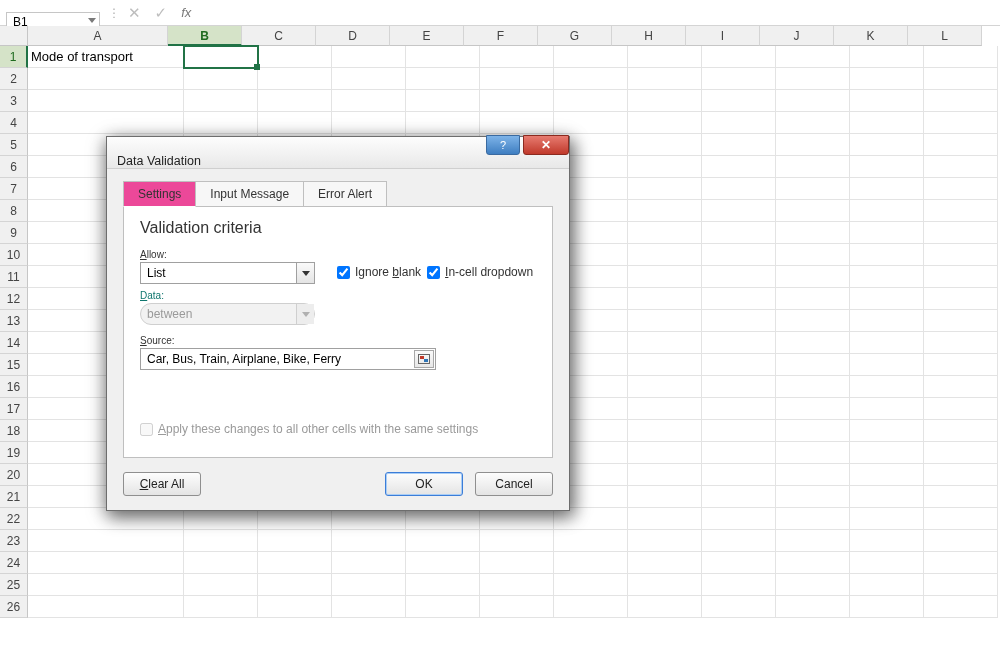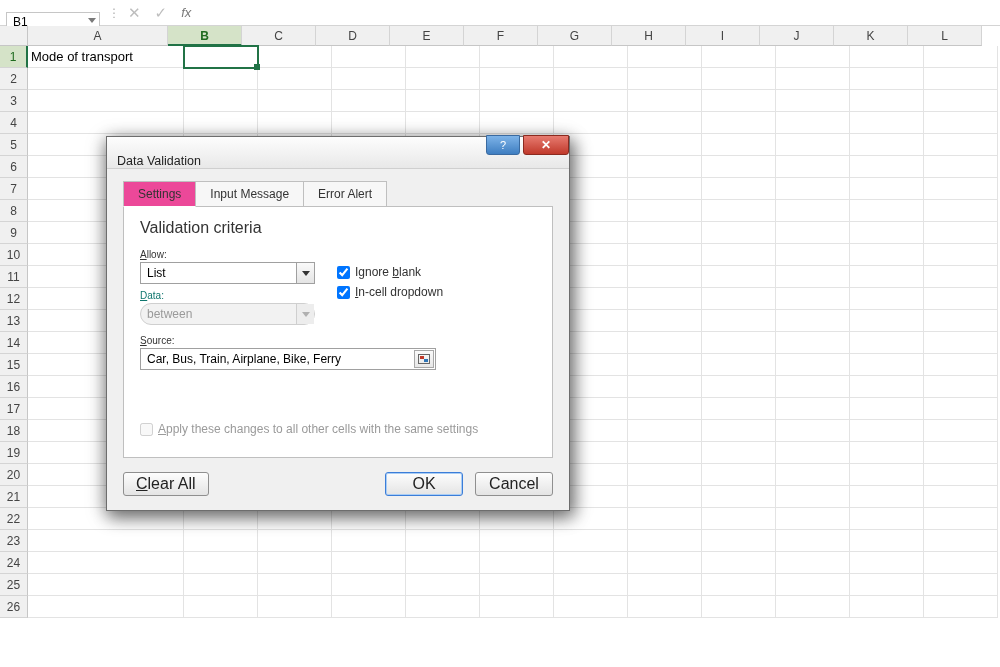--- a/index.html
+++ b/index.html
@@ -51,33 +51,33 @@
 .disabled-label { color: #0f766e; }
 
 .combo { width: 175px; height: 22px; border: 1px solid #a0a0a0; background: #fff; display: flex; align-items: center; padding: 0 6px; font-size: 12px; position: relative; }
 .combo .dd-btn { position: absolute; right: 0; top: 0; width: 18px; height: 20px; border-left: 1px solid #a0a0a0; background: linear-gradient(#fafafa,#e4e4e4); display: flex; align-items: center; justify-content: center; }
 .combo .dd-btn::after { content: ""; width: 0; height: 0; border-left: 4px solid transparent; border-right: 4px solid transparent; border-top: 5px solid #333; }
 .combo.disabled { background: #f2f2f2; color: #9a9a9a; border-color: #cfcfcf; border-radius: 11px; }
 .combo.disabled .dd-btn { border-left-color: #cfcfcf; background: #ededed; }
 .combo.disabled .dd-btn::after { border-top-color: #b0b0b0; }
 
 .row-flex { display: flex; align-items: flex-start; gap: 22px; }
-.check-col { padding-top: 22px; display: flex; flex-direction: column; gap: 6px; }
+.check-col { padding-top: 22px; display: flex; flex-direction: row; gap: 6px; }
 .chk { display: flex; align-items: center; font-size: 12px; color: #333; gap: 5px; }
 .chk input { width: 13px; height: 13px; }
 .chk.disabled { color: #9a9a9a; }
 
 .source-input { width: 296px; height: 22px; border: 1px solid #a0a0a0; background: #fff; display: flex; align-items: center; padding: 0 6px; font-size: 12px; position: relative; }
 .source-input .ref-btn { position: absolute; right: 1px; top: 1px; width: 20px; height: 18px; border: 1px solid #a8a8a8; background: linear-gradient(#fafafa,#e7e7e7); display: flex; align-items: center; justify-content: center; }
 .ref-icon { width: 12px; height: 10px; border: 1px solid #666; position: relative; }
 .ref-icon::before { content: ""; position: absolute; left: 1px; top: 1px; width: 4px; height: 3px; background: #c0392b; }
 .ref-icon::after { content: ""; position: absolute; right: 1px; bottom: 1px; width: 4px; height: 3px; background: #2e75b6; }
 
 .dlg-footer { display: flex; justify-content: space-between; margin-top: 14px; }
-.btn { min-width: 78px; height: 24px; border: 1px solid #8f8f8f; background: linear-gradient(#fdfdfd,#e4e4e4); font-size: 16px; color: #222; border-radius: 3px; cursor: pointer; padding: 0 12px; }
+.btn { min-width: 78px; height: 24px; border: 1px solid #8f8f8f; background: linear-gradient(#fdfdfd,#e4e4e4); font-size: 12px; color: #222; border-radius: 3px; cursor: pointer; padding: 0 12px; }
 .btn.default { border: 1px solid #3b7dd8; box-shadow: 0 0 0 1px #a9cdf5 inset; margin-left: 23px; }
 .footer-right { display: flex; gap: 12px; }
 </style>
 </head>
 <body>
 
 <div class="formula-bar">
   <div class="name-box">
     <span>B1</span>
     <span class="dd"></span>

